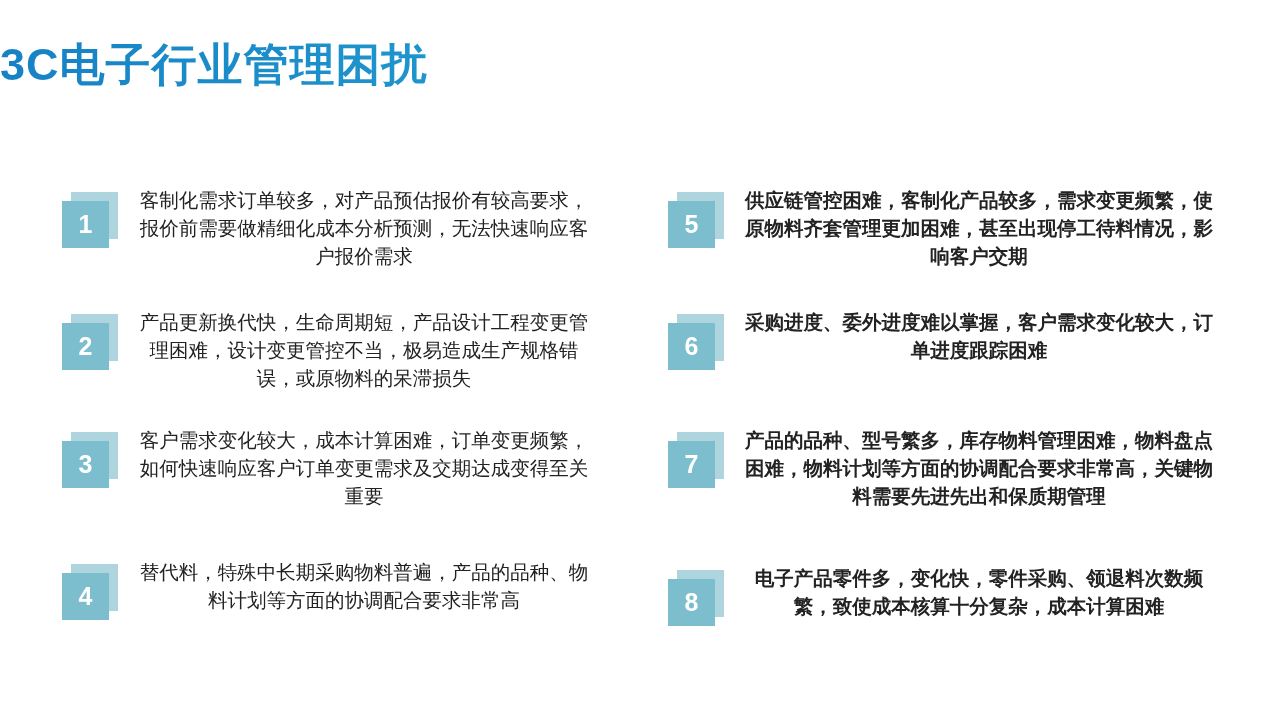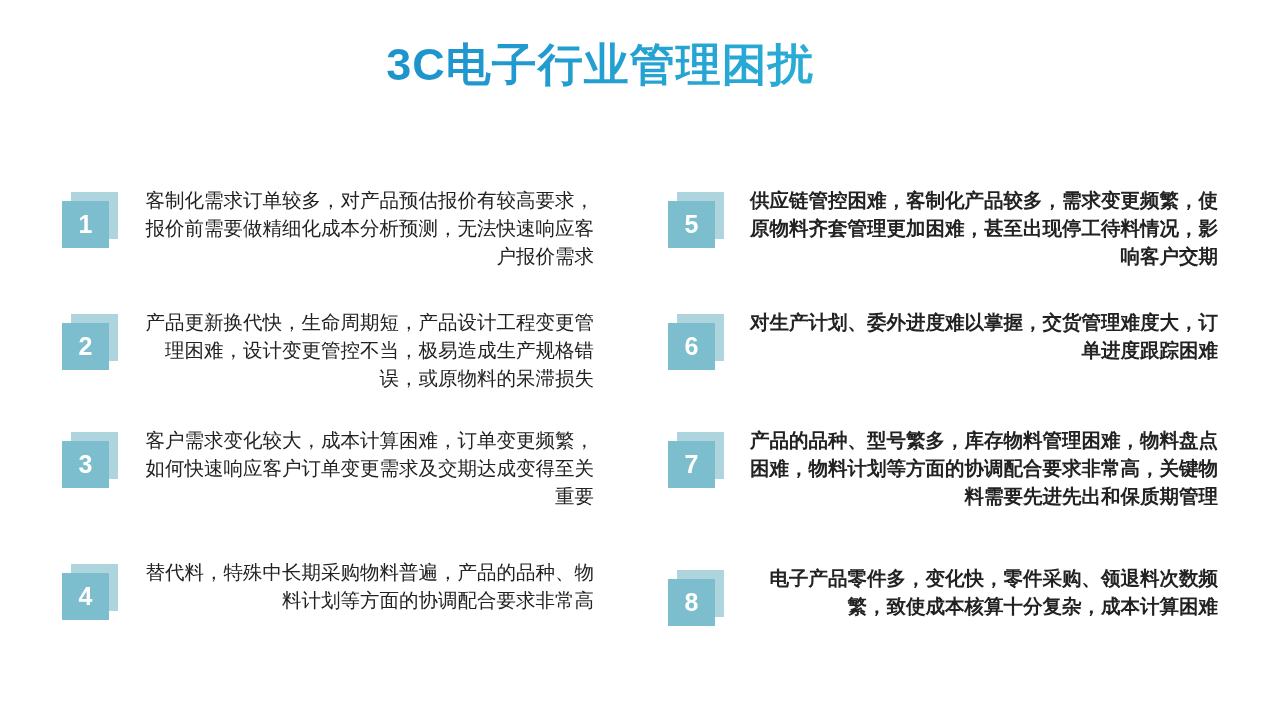--- a/index.html
+++ b/index.html
@@ -14,21 +14,21 @@
     overflow: hidden;
     position: relative;
   }
 
   
   .slide-title {
     position: absolute;
     left: 0;
     top: 34px;
     width: 1200px;
-    text-align: center;
+    text-align: left;
     font-size: 45px;
     font-weight: bold;
     letter-spacing: 1px;
     line-height: 62px;
     background: linear-gradient(90deg, #1682c4 0%, #1f96cd 38%, #2aaed7 70%, #35c0e0 100%);
     -webkit-background-clip: text;
     background-clip: text;
     color: transparent;
     -webkit-text-fill-color: transparent;
     white-space: nowrap;
@@ -95,21 +95,21 @@
   }
 
   .item-text {
     position: absolute;
     left: 79px;
     top: 0px;
     width: 460px;
     color: #222222;
     font-size: 19.5px;
     line-height: 28px;
-    text-align: right;
+    text-align: center;
     word-break: break-all;
   }
   .column.right .item-text {
     width: 478px;
     font-weight: bold;
   }
 </style>
 </head>
 <body>
 
@@ -159,21 +159,21 @@
           <div class="badge-num">5</div>
         </div>
         <div class="item-text">供应链管控困难，客制化产品较多，需求变更频繁，使原物料齐套管理更加困难，甚至出现停工待料情况，影响客户交期</div>
       </div>
       <div class="item" style="top: 122px;">
         <div class="badge-wrap">
           <div class="badge-back"></div>
           <div class="badge-front"></div>
           <div class="badge-num">6</div>
         </div>
-        <div class="item-text">对生产计划、委外进度难以掌握，交货管理难度大，订单进度跟踪困难</div>
+        <div class="item-text">采购进度、委外进度难以掌握，客户需求变化较大，订单进度跟踪困难</div>
       </div>
       <div class="item" style="top: 240px;">
         <div class="badge-wrap">
           <div class="badge-back"></div>
           <div class="badge-front"></div>
           <div class="badge-num">7</div>
         </div>
         <div class="item-text">产品的品种、型号繁多，库存物料管理困难，物料盘点困难，物料计划等方面的协调配合要求非常高，关键物料需要先进先出和保质期管理</div>
       </div>
       <div class="item" style="top: 378px;">

